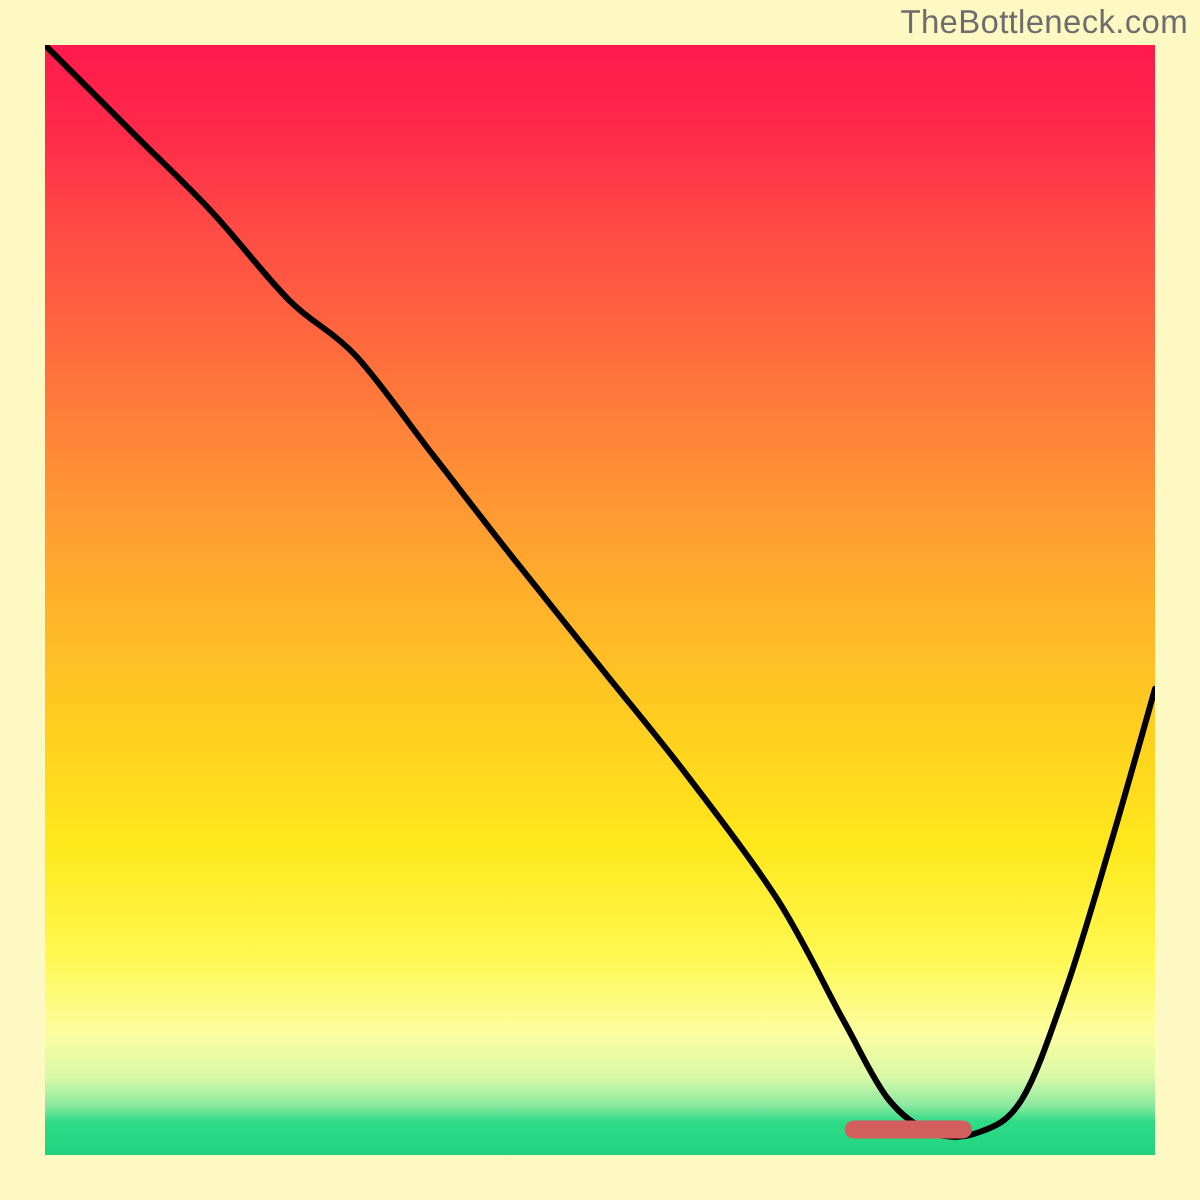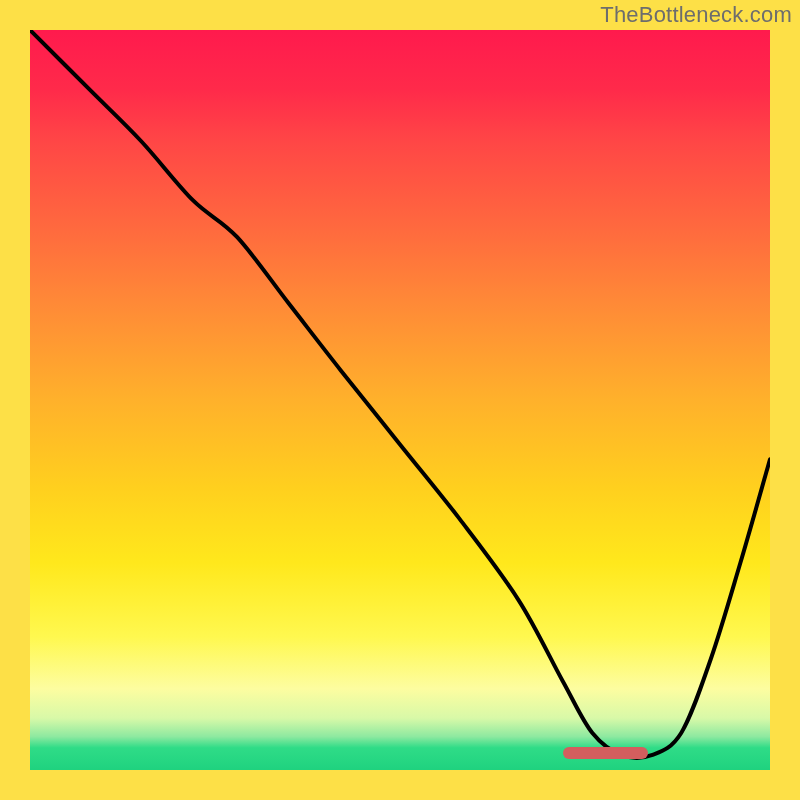--- a/index.html
+++ b/index.html
@@ -8,21 +8,21 @@
     width: 800px;
     height: 800px;
     background: #000;
     overflow: hidden;
     font-family: Arial, Helvetica, sans-serif;
   }
   .stage {
     position: relative;
     width: 800px;
     height: 800px;
-    background: #fde047;
+    background: #fef9c3;
   }
   .watermark {
     position: absolute;
     top: 2px;
     right: 8px;
     color: #6d6d6d;
     font-size: 22px;
     font-weight: 500;
     letter-spacing: 0.2px;
     z-index: 10;

